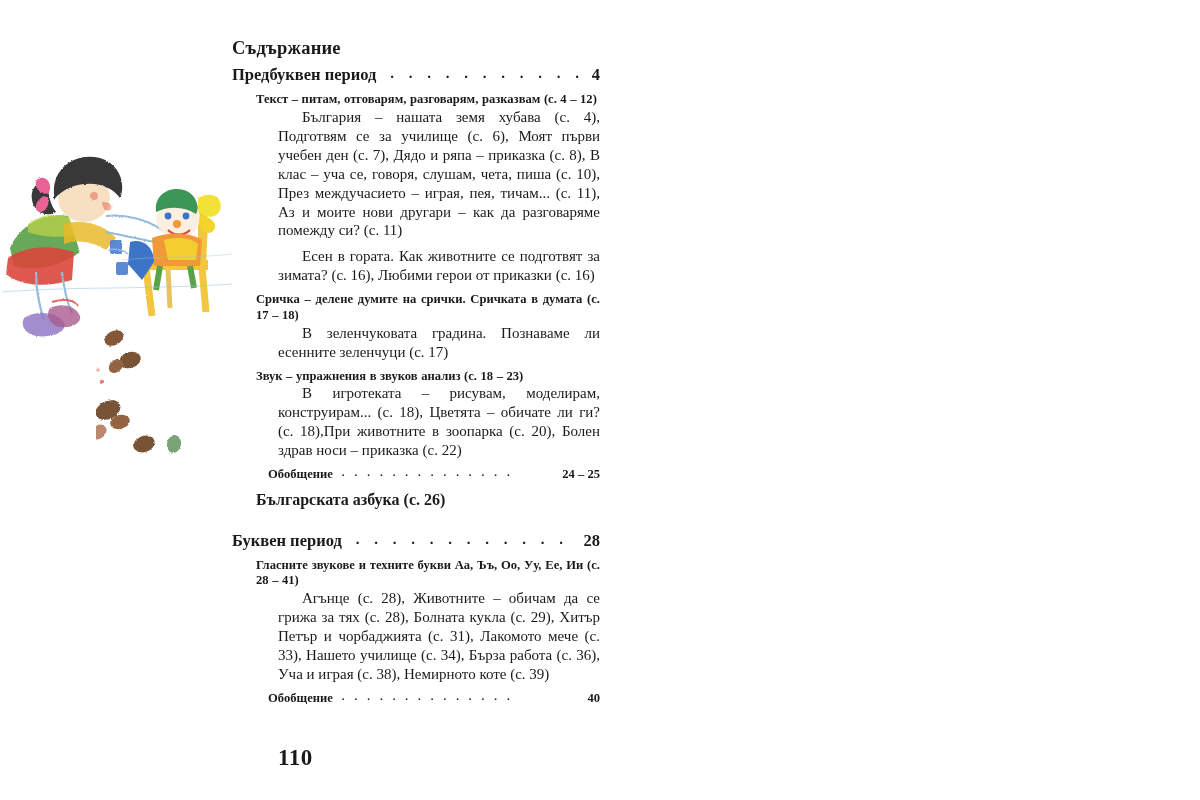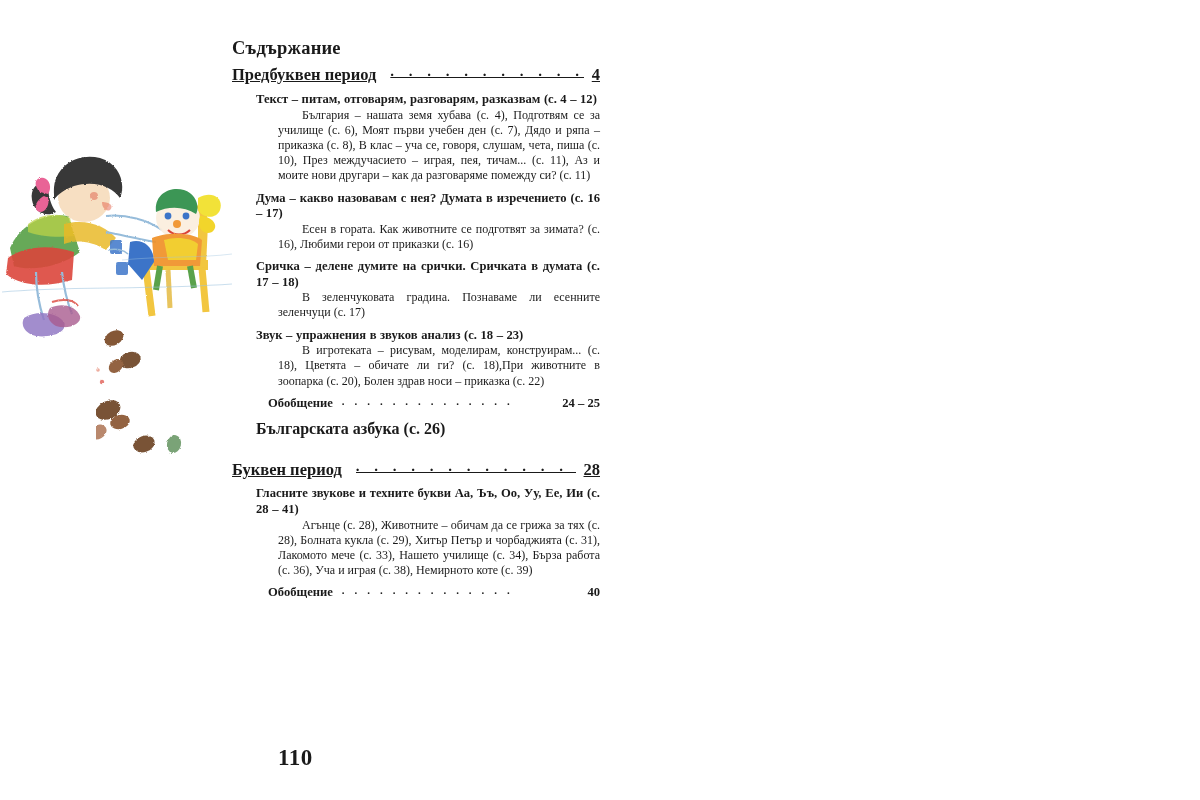--- a/index.html
+++ b/index.html
@@ -46,27 +46,26 @@
   .toc-title {
     font-size: 18.5px;
     font-weight: bold;
     letter-spacing: .2px;
     margin: 0 0 6px 0;
     line-height: 1.15;
   }
 
   .period-row {
     display: flex;
-    align-items: flex-start;
+    align-items: flex-end;
     font-weight: bold;
     font-size: 16.5px;
     margin: 2px 0 4px 0;
     line-height: 1.2;
     white-space: nowrap;
-    text-decoration: underline;
   }
   .period-row .lbl { flex: 0 0 auto; }
   .period-row .leader {
     flex: 1 1 auto;
     margin: 0 8px 0 14px;
     position: relative;
     top: -3px;
     overflow: hidden;
     white-space: nowrap;
     letter-spacing: 5.5px;
@@ -102,21 +101,21 @@
   .entry-head {
     font-weight: bold;
     font-size: 12.6px;
     line-height: 1.24;
     margin: 0 0 0 24px;
     text-align: justify;
     text-align-last: left;
     word-spacing: .4px;
   }
   .entry-sub {
-    font-size: 12px;
+    font-size: 15px;
     line-height: 1.265;
     margin: 0 0 0 46px;
     text-indent: 24px;
     text-align: justify;
     text-align-last: left;
   }
   .plain-line {
     font-weight: bold;
     font-size: 16px;
     line-height: 1.25;
@@ -264,21 +263,20 @@
         <span class="lbl">Предбуквен период</span>
         <span class="leader">. . . . . . . . . . . . . .</span>
         <span class="pg">4</span>
       </div>
 
       <div class="entry">
         <div class="entry-head">Текст  –  питам, отговарям, разговарям, разказвам (с. 4 – 12)</div>
         <div class="entry-sub">България  –   нашата земя хубава (с. 4), Подготвям се за училище (с. 6), Моят първи учебен ден (с. 7), Дядо и ряпа  –  приказка (с. 8), В клас   –  уча се,  говоря, слушам, чета, пиша (с. 10), През междучасието  –   играя, пея, тичам... (с.  11), Аз и моите нови другари  –  как да разговаряме помежду си? (с. 11)</div>
       </div>
       <div class="entry">
-        <div class="entry-head">Дума  –  какво назовавам с нея? Думата в изречението (с. 16 – 17)</div>
         <div class="entry-sub">Есен в гората. Как животните се подготвят за зимата? (с. 16), Любими герои от приказки (с. 16)</div>
       </div>
       <div class="entry">
         <div class="entry-head">Сричка – делене думите на срички. Сричката в думата (с. 17 – 18)</div>
         <div class="entry-sub">В зеленчуковата градина. Познаваме ли есенните зеленчуци (с. 17)</div>
       </div>
       <div class="entry">
         <div class="entry-head">Звук  –  упражнения в звуков анализ (с. 18 – 23)</div>
         <div class="entry-sub">В игротеката  –  рисувам, моделирам, конструирам... (с. 18), Цветята  –  обичате ли ги? (с. 18),При животните в зоопарка (с. 20), Болен здрав носи  –  приказка (с. 22)</div>
       </div>

